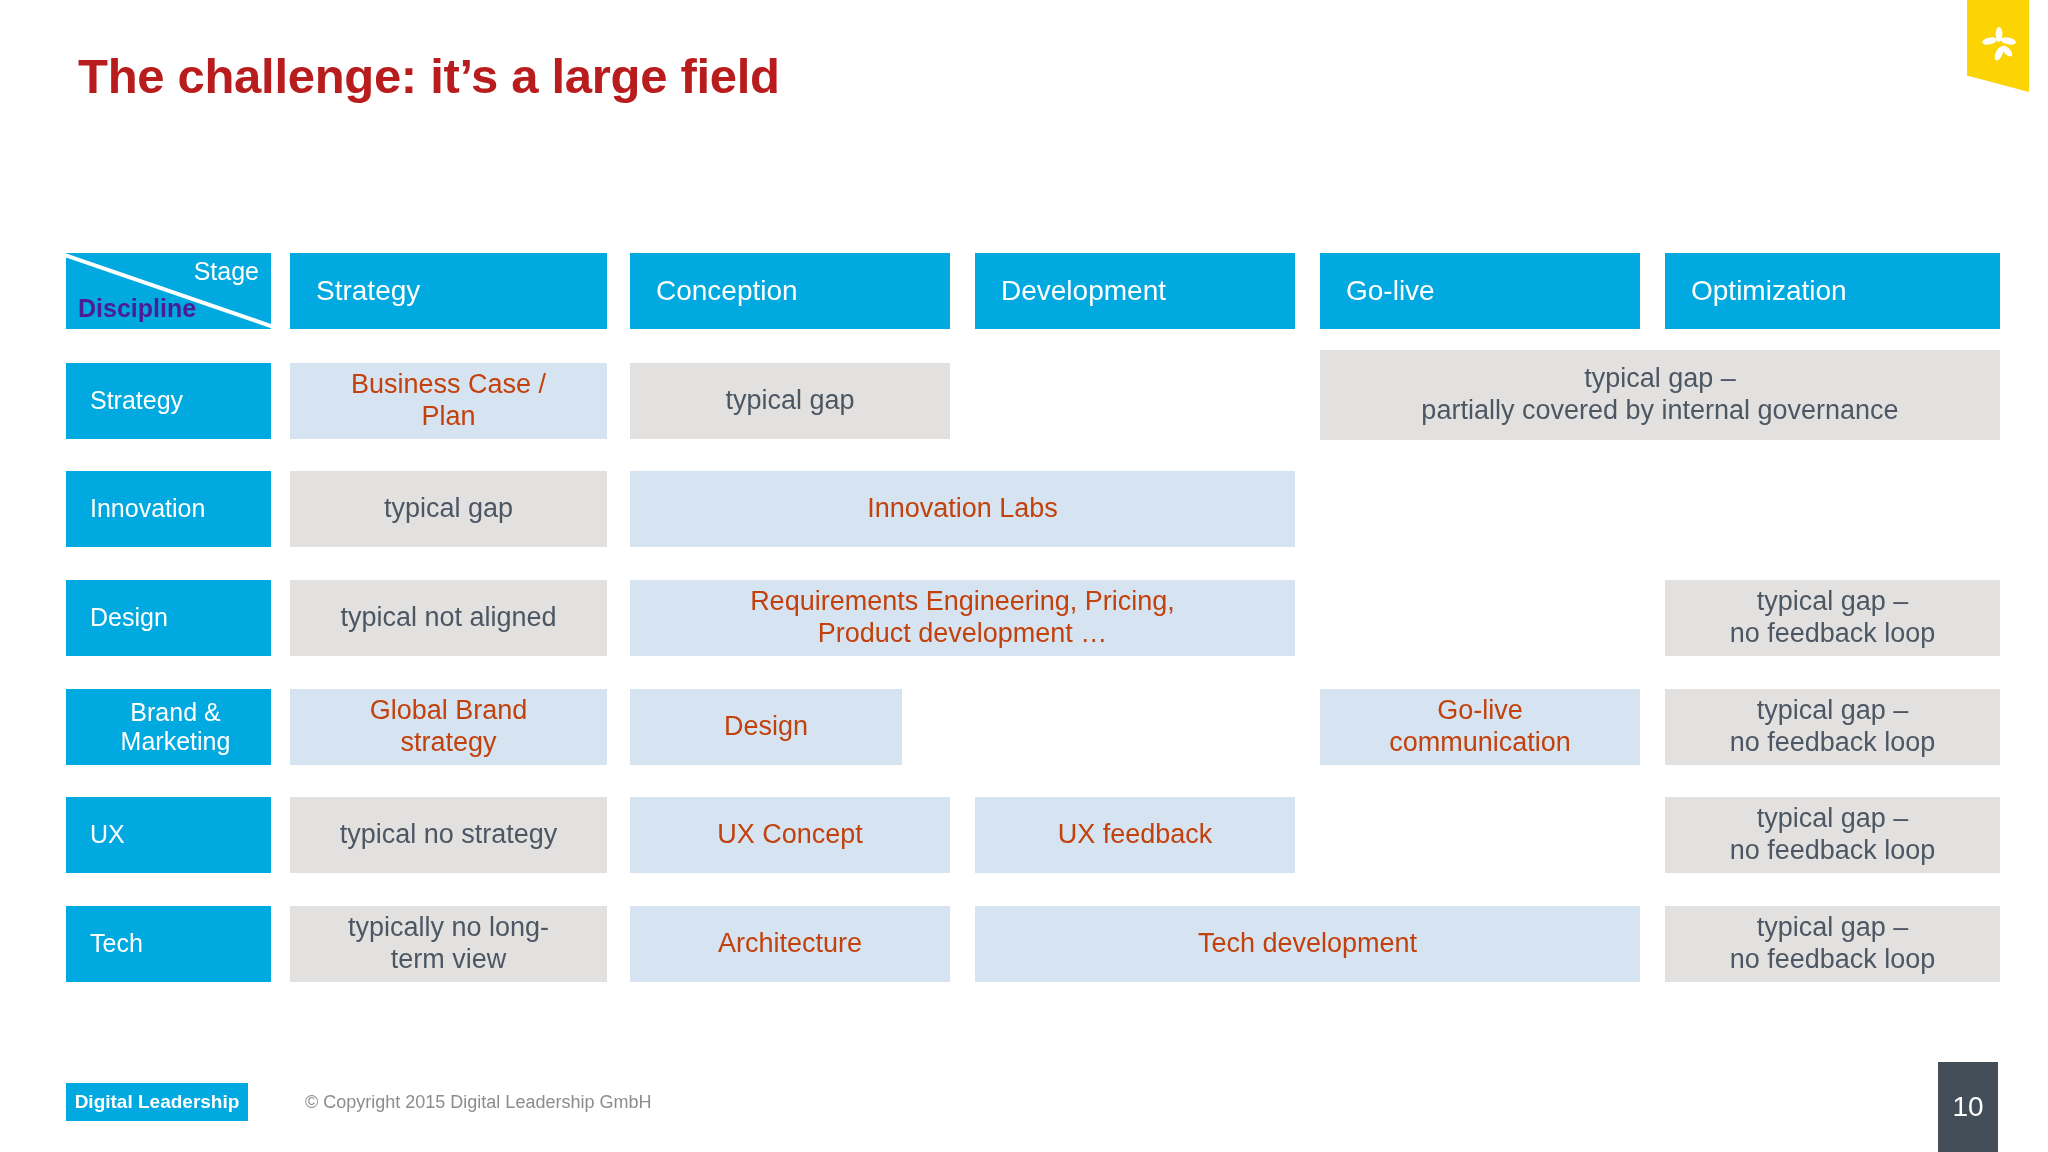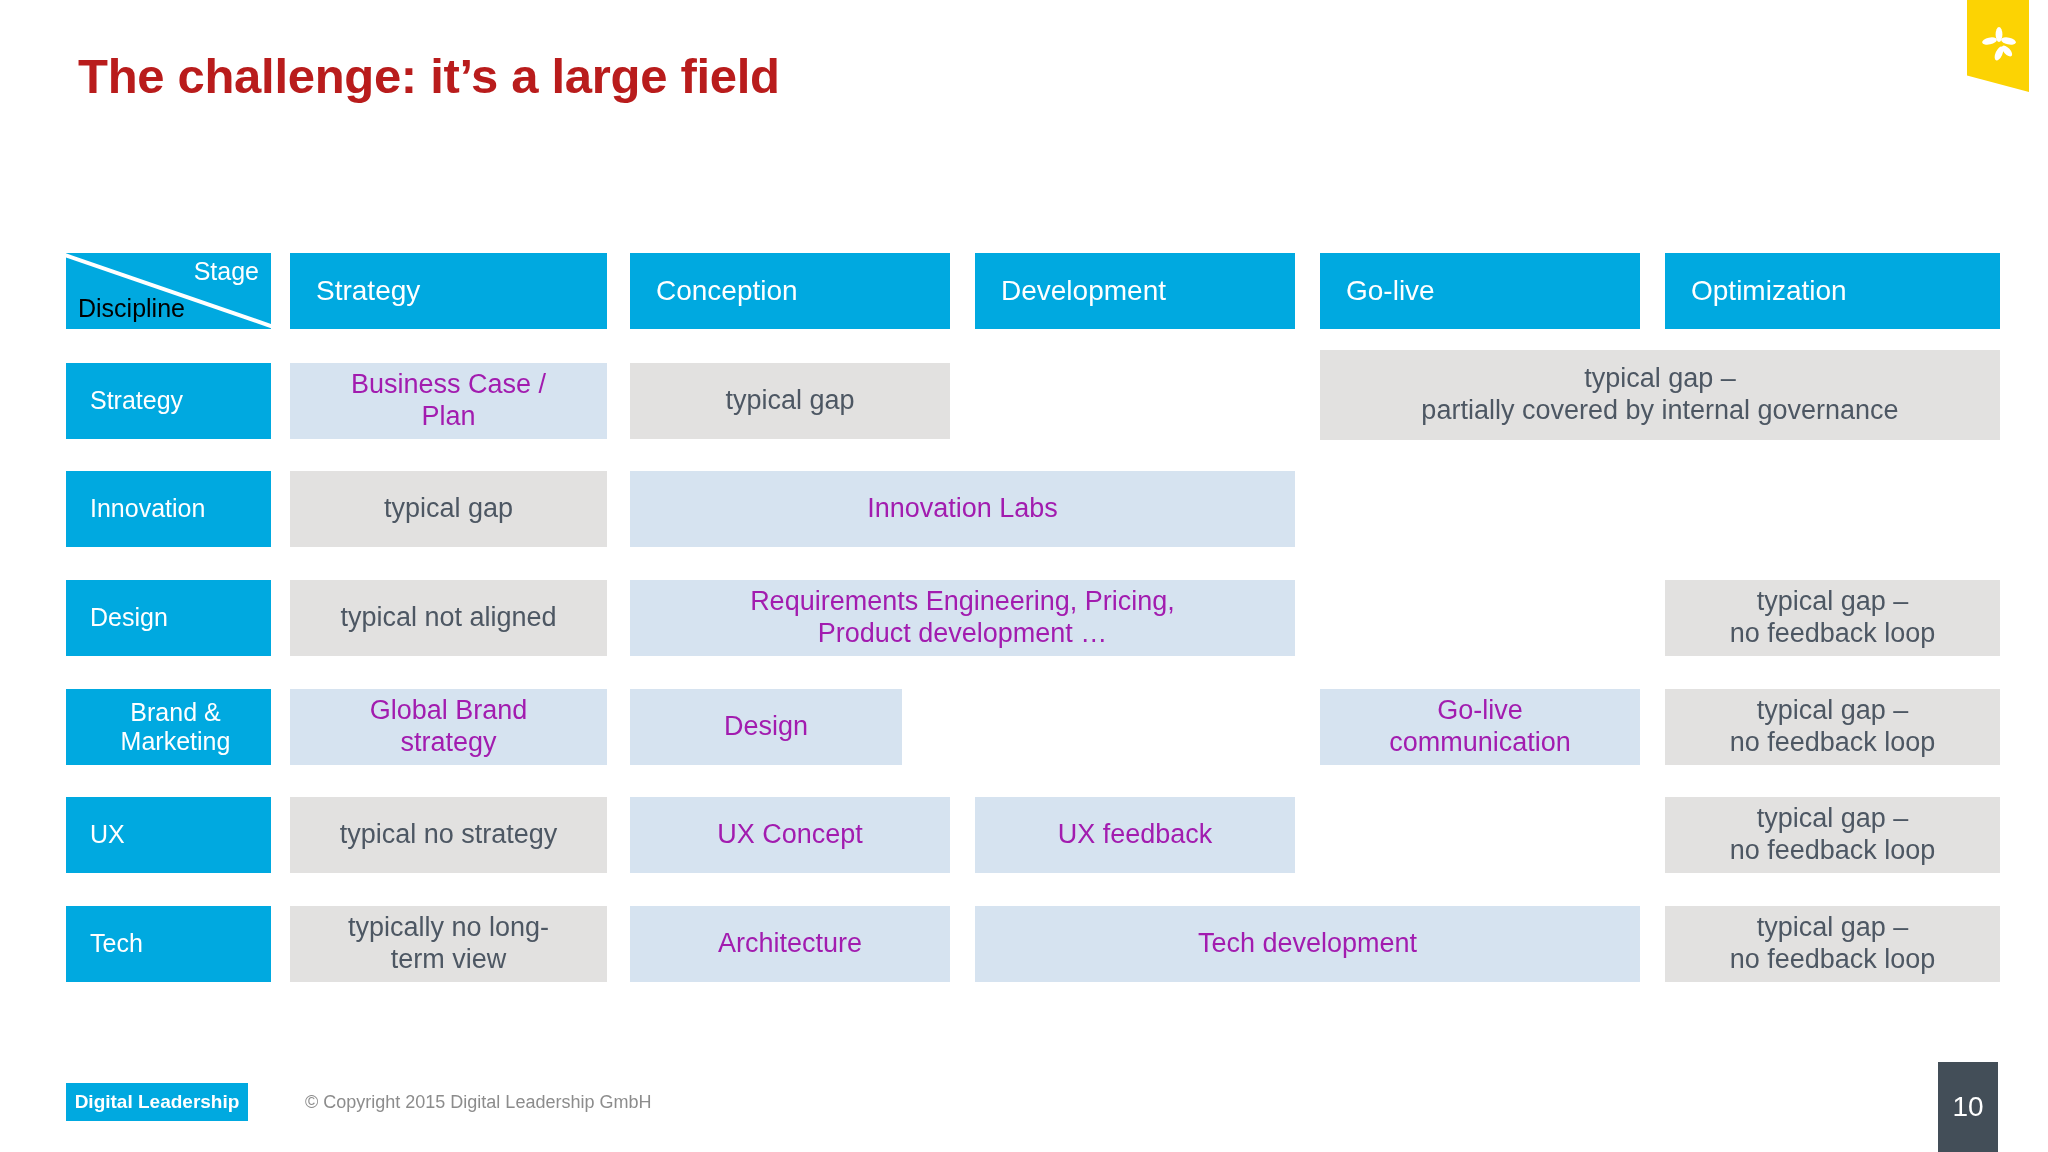--- a/index.html
+++ b/index.html
@@ -30,37 +30,37 @@
   
   .matrix { position: absolute; left: 0; top: 0; width: 2048px; height: 1152px; }
   .cell {
     position: absolute;
     display: flex; align-items: center; justify-content: center;
     text-align: center; line-height: 1.18;
     padding: 4px 10px;
   }
   .hdr      { background: #00A9E0; color: #FFFFFF; font-size: 28px; font-weight: 500; justify-content: flex-start; padding-left: 26px; }
   .rowhdr   { background: #00A9E0; color: #FFFFFF; font-size: 25px; font-weight: 500; justify-content: flex-start; padding-left: 24px; }
-  .blue     { background: #D6E3F0; color: #a21caf; font-size: 27px; }
+  .blue     { background: #D6E3F0; color: #c2410c; font-size: 27px; }
   .gray     { background: #E2E1E0; color: #4D5763; font-size: 27px; }
 
   
   .corner { position: absolute; background: #00A9E0; overflow: hidden; }
   .corner .diag {
     position: absolute; left: -6%; top: 50%;
     width: 118%; height: 4px; background: #FFFFFF;
     transform-origin: center; transform: rotate(19deg);
   }
   .corner .stage {
     position: absolute; right: 12px; top: 4px;
     color: #fff; font-size: 25px; font-weight: 400;
   }
   .corner .discipline {
     position: absolute; left: 12px; bottom: 6px;
-    color: #000000; font-size: 25px; font-weight: 400;
+    color: #4c1d95; font-size: 25px; font-weight: 700;
   }
 
   
   .foot-logo {
     position: absolute; left: 66px; top: 1083px;
     width: 182px; height: 38px; background: #00A9E0;
     display: flex; align-items: center; justify-content: center;
     color: #fff; font-size: 19px; font-weight: 700;
   }
   .copyright {

